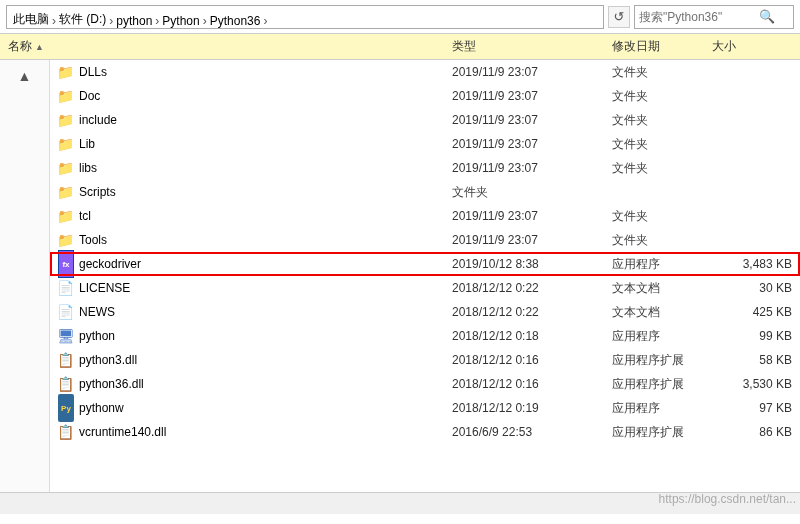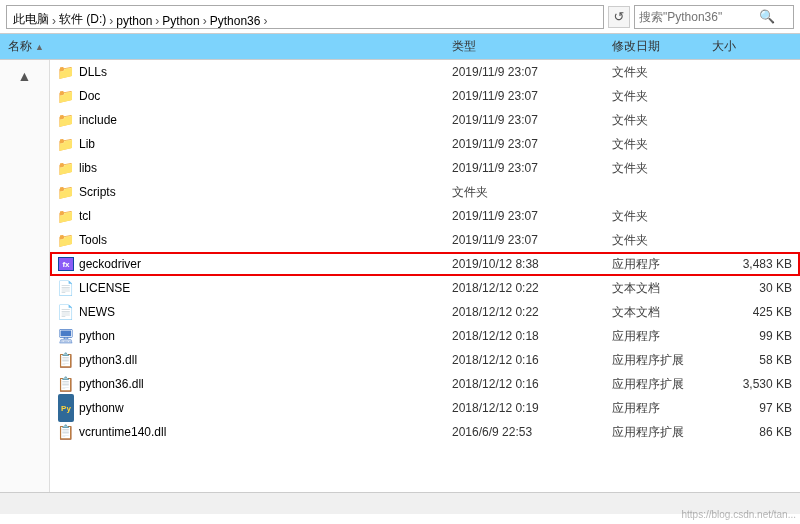--- a/index.html
+++ b/index.html
@@ -101,21 +101,21 @@
       flex: 1;
       overflow: hidden;
       display: flex;
       flex-direction: column;
     }
 
     
     .col-headers {
       display: grid;
       grid-template-columns: 1fr 160px 100px 80px;
-      background: #7dd3fc;
+      background: #fef9c3;
       border-bottom: 1px solid #ccc;
       height: 26px;
       align-items: center;
       padding: 0 8px;
     }
     .col-header {
       font-size: 12px;
       color: #333;
       display: flex;
       align-items: center;
@@ -171,21 +171,21 @@
     .icon-text {
       color: #888;
     }
     
     .icon-dll {
       color: #888;
     }
     
     .icon-gecko {
       width: 16px;
-      height: 14px;
+      height: 28px;
       background: #8b5cf6;
       border: 1px solid #0d47a1;
       display: inline-flex;
       align-items: center;
       justify-content: center;
       font-size: 8px;
       color: white;
       font-weight: bold;
     }
     .file-date {
@@ -210,23 +210,23 @@
       display: flex;
       align-items: center;
       padding: 0 8px;
       font-size: 11px;
       color: #555;
     }
 
     
     .watermark {
       position: fixed;
-      bottom: 4px;
+      bottom: 18px;
       right: 4px;
-      font-size: 10px;
+      font-size: 12px;
       color: rgba(0,0,0,0.3);
       pointer-events: none;
     }
 
     
     .file-rows::-webkit-scrollbar {
       width: 14px;
     }
     .file-rows::-webkit-scrollbar-track {
       background: #f0f0f0;

